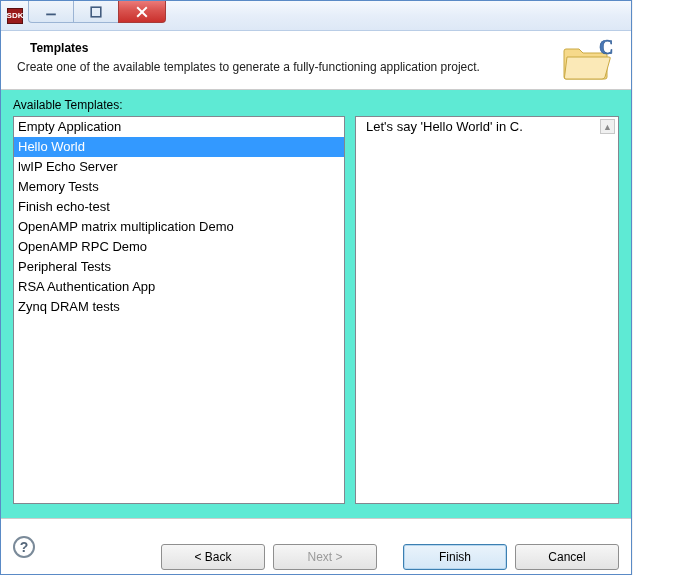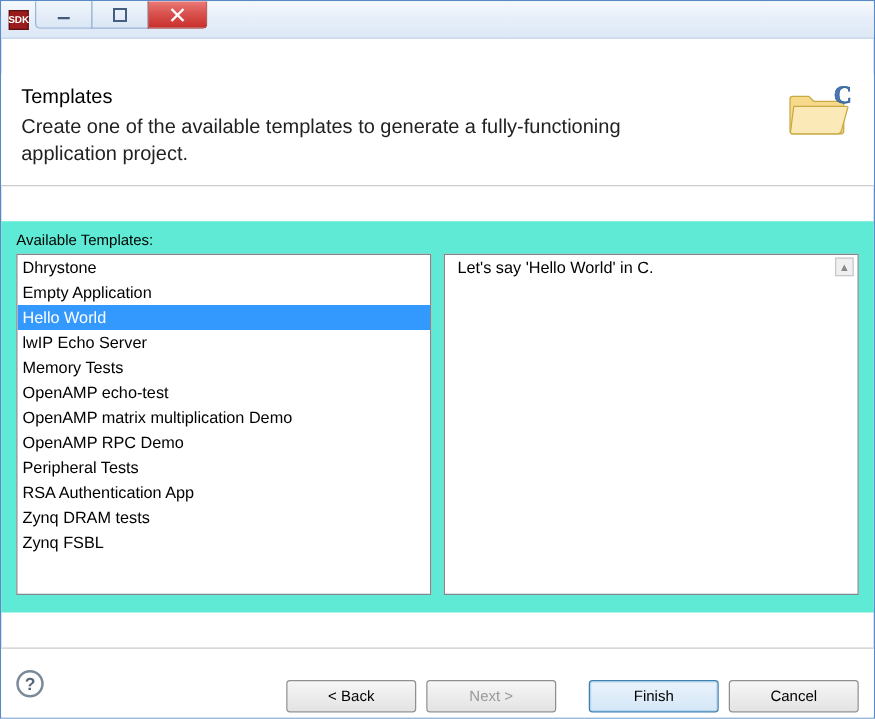--- a/index.html
+++ b/index.html
@@ -1,23 +1,22 @@
 <!DOCTYPE html>
 <html><head>
 <meta charset="utf-8">
 <style>
   * { box-sizing: border-box; }
   html, body { margin:0; padding:0; font-family: "Segoe UI", Tahoma, sans-serif; font-size:12px; color:#000; }
   .window {
-    width:700px; height:575px;
+    width:632px; height:575px;
     border:1px solid #5a8ac6;
     background:#fff;
     display:flex; flex-direction:column;
     box-shadow:0 0 0 1px rgba(0,0,0,0.05);
-    gap:28px;
   }
   
   .titlebar {
     height:30px;
     background:linear-gradient(#f5f9fe 0%, #e6eef9 50%, #dde8f6 100%);
     border-bottom:1px solid #b9cde6;
     display:flex; align-items:center;
     padding-left:6px;
   }
   .titlebar .app-icon {
@@ -47,22 +46,22 @@
     color:#fff; border-radius:0 0 4px 0;
   }
   .win-btn svg { width:12px; height:12px; }
   
   .banner {
     padding:10px 16px 14px 16px;
     background:#fff;
     border-bottom:1px solid #ccc;
     position:relative;
   }
-  .banner h1 { margin:0 0 4px 0; font-size:16px; font-weight:normal; }
-  .banner p  { margin:0; font-size:16px; color:#222; max-width:540px; line-height:1.35; }
+  .banner h1 { margin:0 0 4px 13px; font-size:12px; font-weight:bold; }
+  .banner p  { margin:0; font-size:12px; color:#222; max-width:540px; line-height:1.35; }
   .banner .folder-icon {
     position:absolute; right:18px; top:8px;
   }
   
   .body {
     flex:1; padding:6px 12px 0 12px;
     display:flex; flex-direction:column;
     background:#5eead4;
   }
   .label-row { font-size:12px; margin:2px 0 4px 0; }
@@ -161,32 +160,30 @@
         <path d="M6 18 L48 18 Q50 18 49 20 L44 38 Q43.5 40 41 40 L5 40 Q3 40 3.5 38 Z" fill="#fbe9b7" stroke="#caa943" stroke-width="1"></path>
         <text x="38" y="15" font-family="Georgia,serif" font-size="20" font-weight="bold" fill="#4a78b5" stroke="#2d5a93" stroke-width="0.6">C</text>
       </svg>
     </div>
   </div>
 
   <div class="body">
     <div class="label-row">Available Templates:</div>
     <div class="lists">
       <div class="listbox" id="template-list">
-          <div class="item">Dhrystone</div>
           <div class="item">Empty Application</div>
           <div class="item selected">Hello World</div>
           <div class="item">lwIP Echo Server</div>
           <div class="item">Memory Tests</div>
-          <div class="item">OpenAMP echo-test</div>
+          <div class="item">Finish echo-test</div>
           <div class="item">OpenAMP matrix multiplication Demo</div>
           <div class="item">OpenAMP RPC Demo</div>
           <div class="item">Peripheral Tests</div>
           <div class="item">RSA Authentication App</div>
           <div class="item">Zynq DRAM tests</div>
-          <div class="item">Zynq FSBL</div>
         </div>
       <div class="descbox">
         <span>Let's say 'Hello World' in C.</span>
         <div class="scroll-stub">
           <div class="thumb-up">▲</div>
         </div>
       </div>
     </div>
     <div style="height:14px"></div>
   </div>

